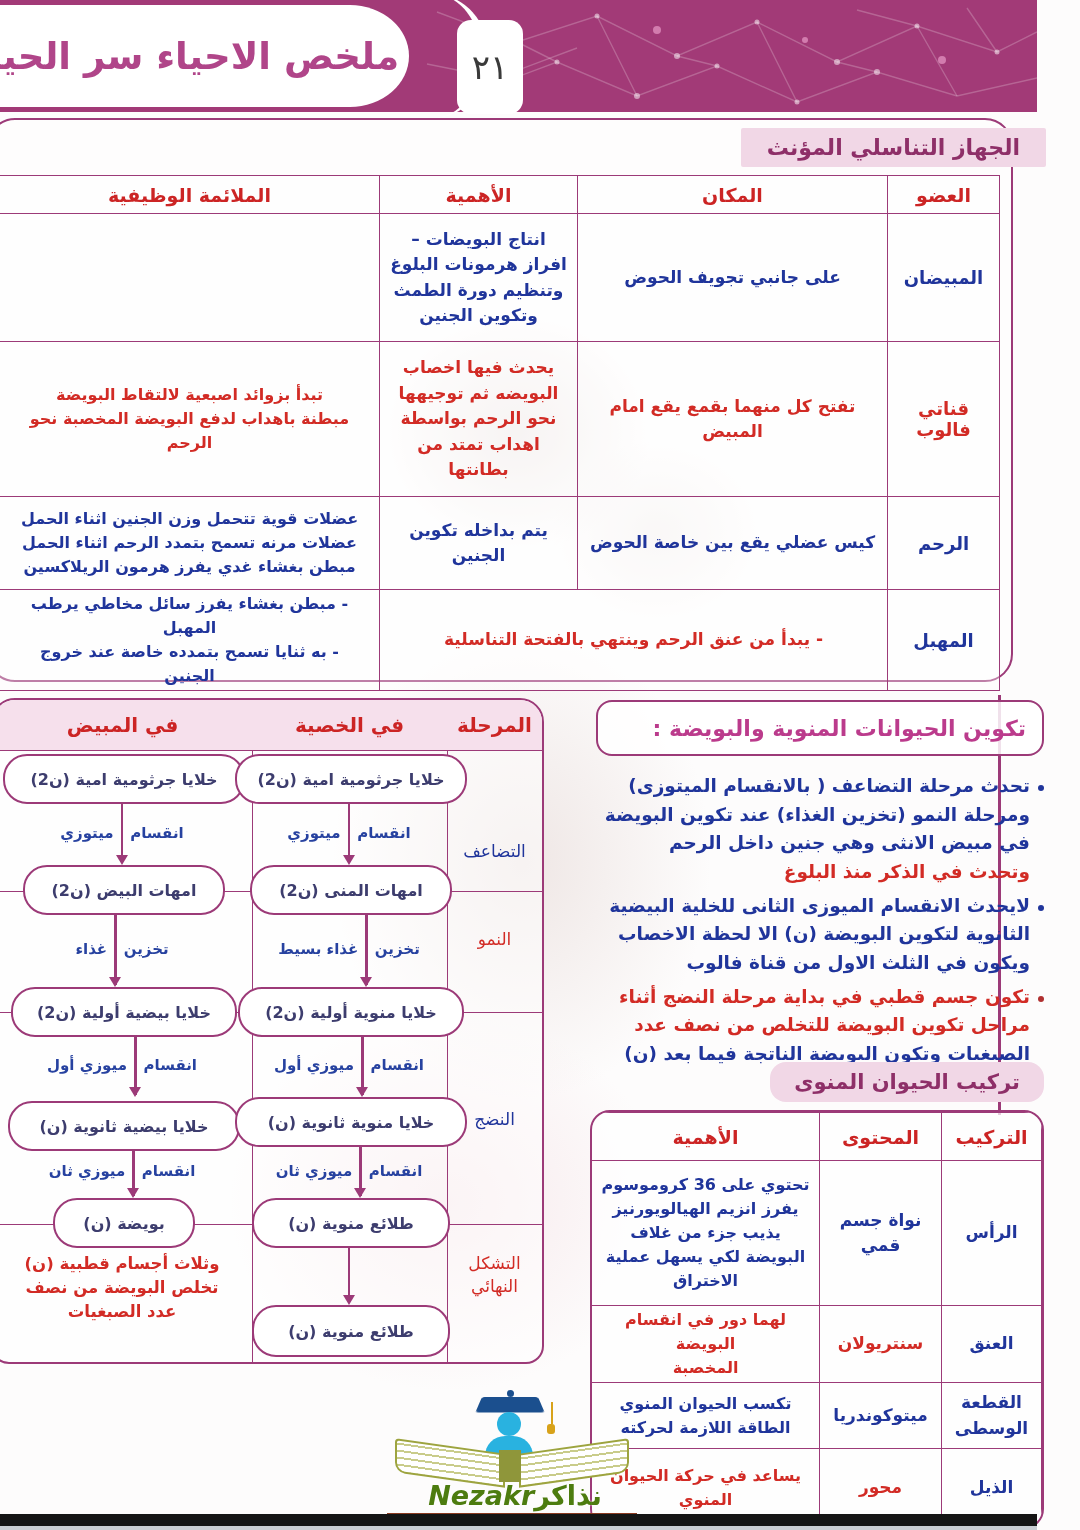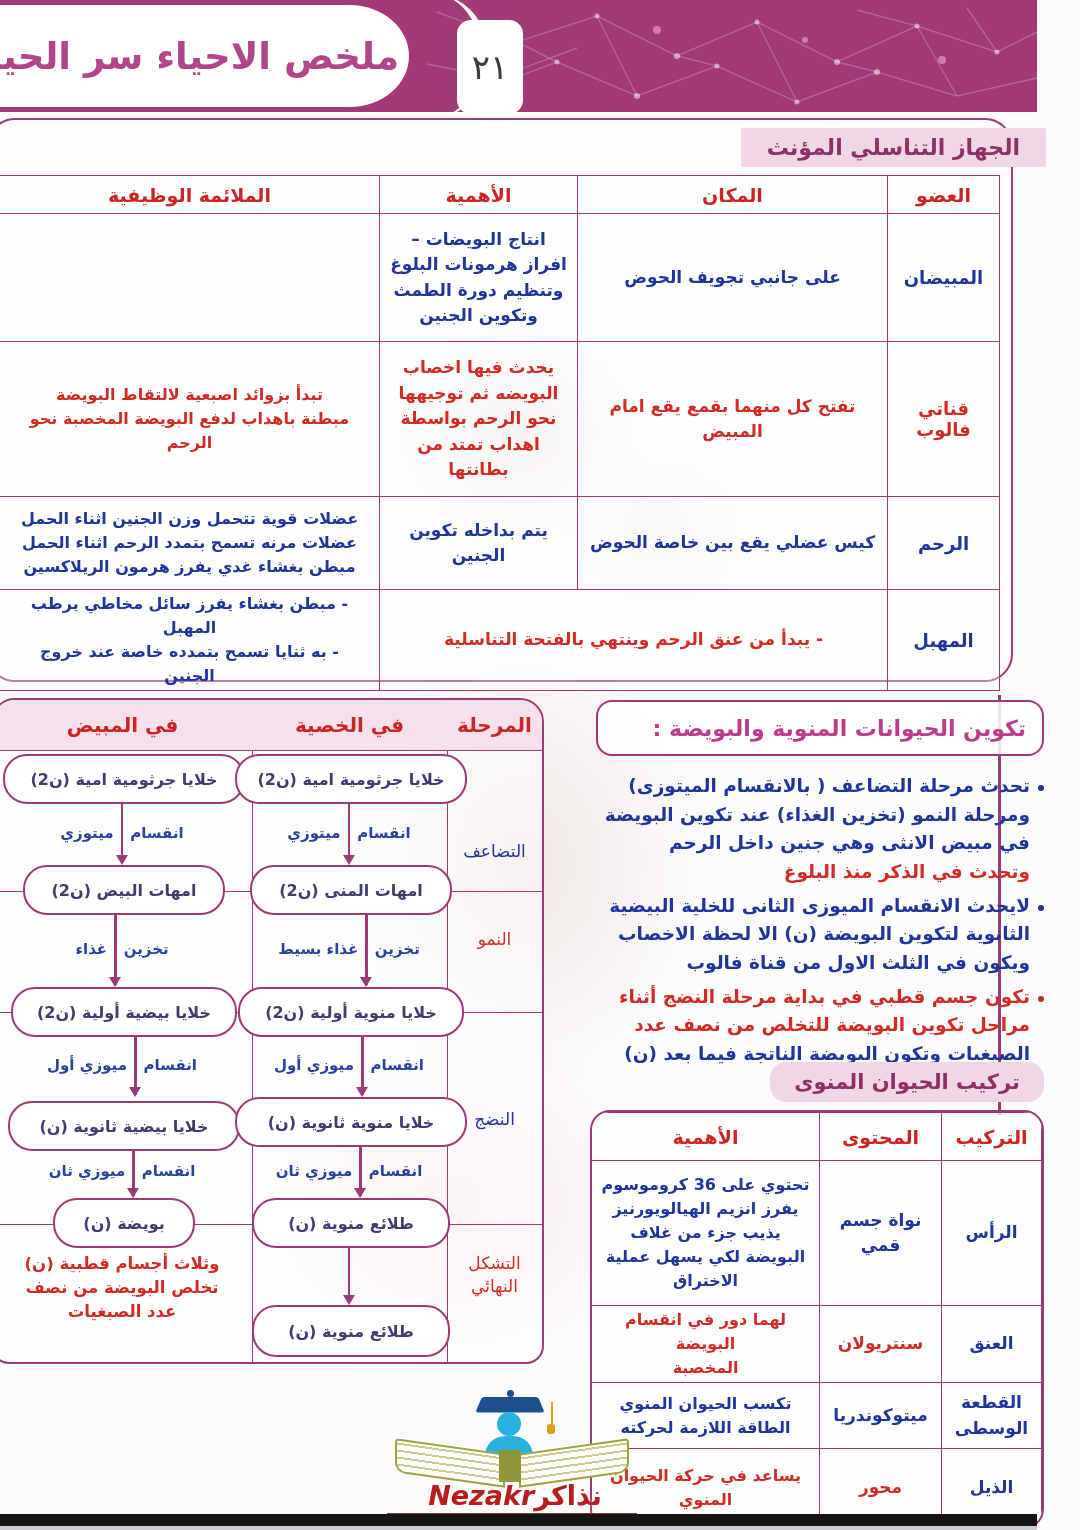--- a/index.html
+++ b/index.html
@@ -84,21 +84,21 @@
   .wm-head{left:110px;top:18px;width:24px;height:24px;background:#29b2e0;border-radius:50%;position:absolute;}
   .wm-body{left:98px;top:42px;width:48px;height:34px;background:#29b2e0;border-radius:20px 20px 6px 6px;position:absolute;}
   .wm-pageL{left:8px;top:52px;width:106px;height:30px;background:#ffffff;border:2px solid #9da43f;
             transform:skewY(8deg);border-radius:4px 0 0 10px;position:absolute;
             background-image:repeating-linear-gradient(0deg,transparent 0 5px,#c9cc8a 5px 7px);}
   .wm-pageR{left:132px;top:52px;width:106px;height:30px;background:#ffffff;border:2px solid #9da43f;
             transform:skewY(-8deg);border-radius:0 4px 10px 0;position:absolute;
             background-image:repeating-linear-gradient(0deg,transparent 0 5px,#c9cc8a 5px 7px);}
   .wm-spine{left:112px;top:56px;width:22px;height:32px;background:#8f963a;position:absolute;}
   .wm-text{left:0;top:86px;width:250px;text-align:center;position:absolute;
-           font-size:27px;font-weight:bold;font-style:italic;color:#b91c1c;
+           font-size:27px;font-weight:bold;font-style:italic;color:#4d7c0f;
            text-shadow:0 0 2px #fff;border-bottom:3px solid #8a3a20;padding-bottom:2px;}
   .wm-text .ar{font-style:normal;margin-right:-6px;}
   
   .bbar{left:0;top:1514px;width:1080px;height:12px;background:#151515;z-index:6;}
   .bgray{left:0;top:1526px;width:1080px;height:4px;background:#c9ced3;z-index:6;}
 </style>
 </head>
 <body>
 
 <div class="page">

